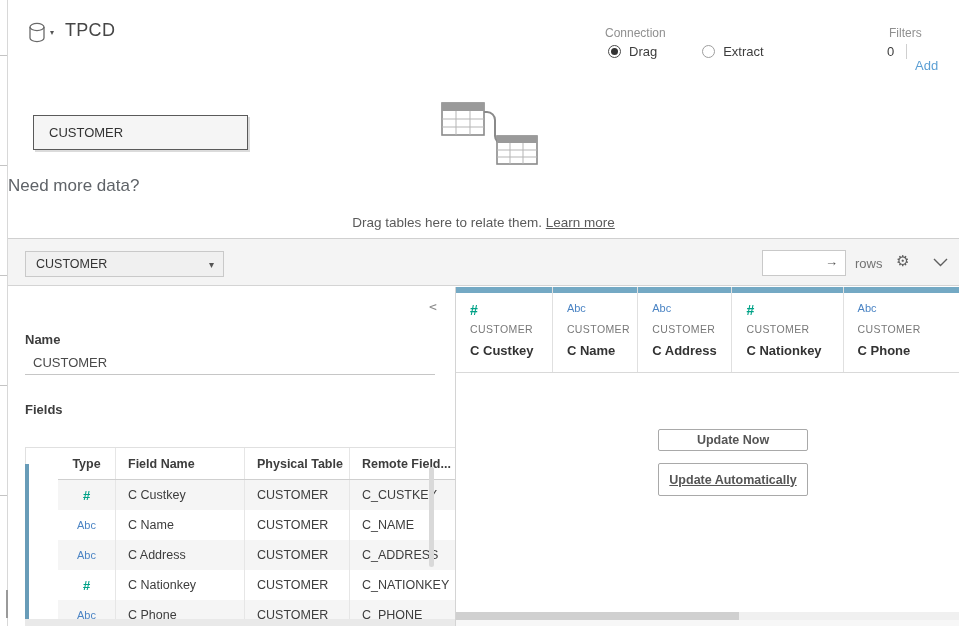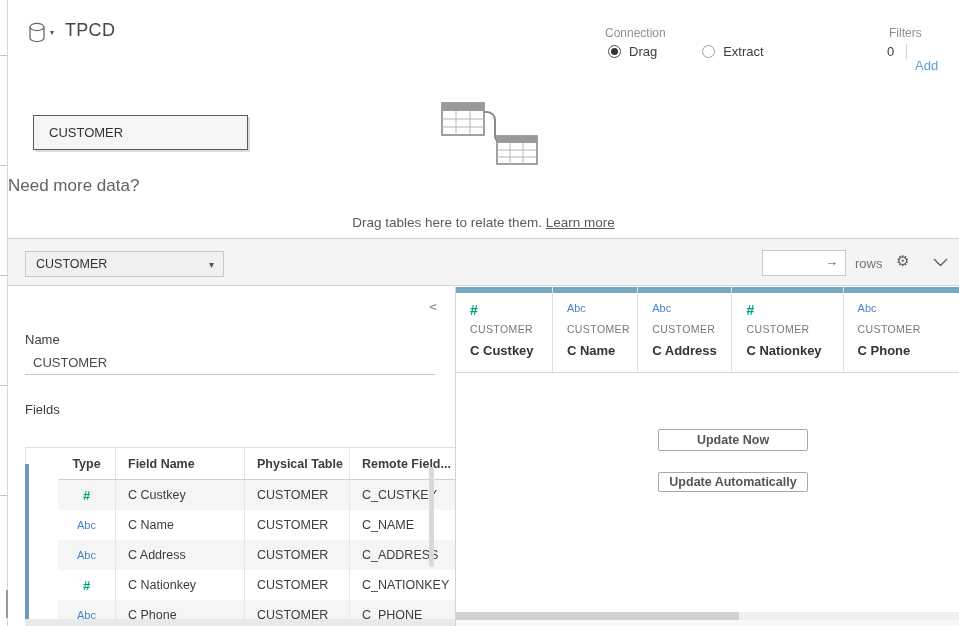--- a/index.html
+++ b/index.html
@@ -52,21 +52,21 @@
   .rows-lbl{position:absolute;left:847px;top:17px;font-size:13px;color:#737373;}
   .gear{position:absolute;left:888px;top:13px;font-size:15px;color:#5f5f5f;cursor:pointer;}
   .chev-dn{position:absolute;left:925px;top:19px;cursor:pointer;}
 
   
   .panel-div{position:absolute;left:455px;top:287px;bottom:0;width:1px;background:#d4d4d4;}
 
   .left-panel{position:absolute;left:8px;top:287px;width:447px;bottom:0;background:#fff;}
   .collapse{position:absolute;left:421px;top:12px;font-size:13px;color:#8a8a8a;cursor:pointer;
             font-family:"DejaVu Sans Mono",monospace;}
-  .lbl{font-size:13px;font-weight:normal;color:#3d3d3d;}
+  .lbl{font-size:13px;font-weight:bold;color:#3d3d3d;}
   .name-lbl{position:absolute;left:17px;top:45px;}
   .name-input{position:absolute;left:17px;top:64px;width:410px;height:24px;border:none;outline:none;
               border-bottom:1px solid #c6c6c6;font-family:inherit;font-size:13px;color:#4a4a4a;
               padding:0 0 0 8px;background:transparent;box-sizing:border-box;}
   .fields-lbl{position:absolute;left:17px;top:115px;}
 
   .ftable{position:absolute;left:17px;top:160px;width:403px;border-top:1px solid #e0e0e0;border-left:1px solid #e0e0e0;padding-left:32px;}
   .frow{display:flex;height:30px;align-items:center;font-size:12.5px;color:#3d3d3d;}
   .fhead{height:31px;border-bottom:1px solid #cfcfcf;font-weight:bold;}
   .fcell{box-sizing:border-box;padding-left:12px;height:100%;display:flex;align-items:center;
@@ -93,21 +93,21 @@
   .gcol:nth-child(5){width:130px;border-right:none;}
   .gstrip{position:absolute;left:0;top:0;right:0;height:6px;background:#74a9c4;}
   .g-glyph{position:absolute;left:14px;top:15px;}
   .g-glyph.type-number{font-size:14px;}
   .g-table{position:absolute;left:14px;top:36px;font-size:10.5px;color:#787878;letter-spacing:.4px;}
   .g-field{position:absolute;left:14px;top:56px;font-size:13px;font-weight:bold;color:#333;}
 
   .upd-btn{position:absolute;left:202px;width:150px;background:#fff;border:1px solid #a9a9a9;border-radius:2px;
            font-family:inherit;font-size:12.5px;font-weight:bold;color:#555;cursor:pointer;}
   .upd-now{top:142px;height:22px;}
-  .upd-auto{top:185px;height:20px;}
+  .upd-auto{top:176px;height:33px;text-decoration:underline;}
   .hthumb{position:absolute;left:0;top:325px;width:283px;height:8px;background:#d0d0d0;cursor:pointer;}
   .htrack{position:absolute;left:283px;top:325px;right:0;height:8px;background:#f0f0f0;}
   .hunder{position:absolute;left:0;top:333px;right:0;height:6px;background:#f7f7f7;}
 
   svg{display:block;}
 </style>
 </head>
 <body>
 
 <div class="frame">

